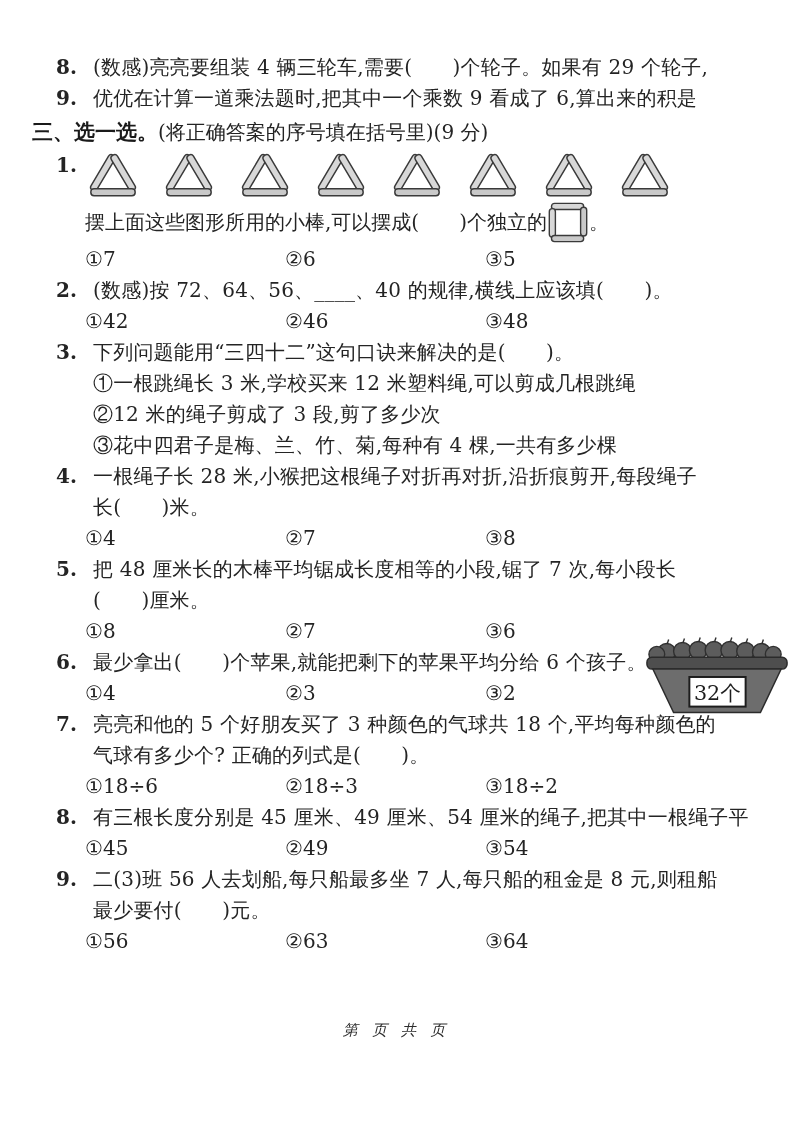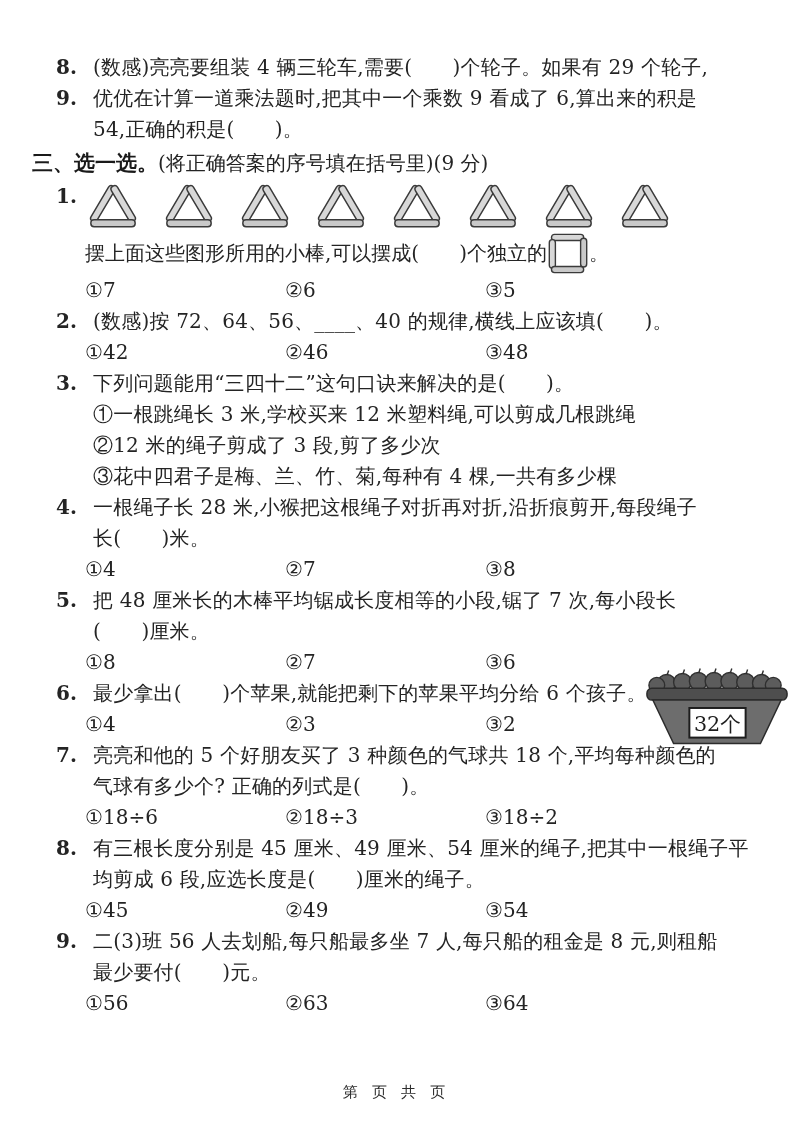--- a/index.html
+++ b/index.html
@@ -42,40 +42,39 @@
   .line-with-icon { height: 44px; display: flex; align-items: center; font-size: 20px; white-space: nowrap; }
   .sq-icon { width: 40px; height: 43px; margin: 0 1px; }
 
   
   .basket {
     position: absolute; right: 2px; top: -12px;
     width: 148px; height: 82px;
   }
 
   .footer {
-    position: absolute; left: 0; right: 0; top: 1083px;
+    position: absolute; left: 0; right: 0; top: 1021px;
     text-align: center;
     font-family: "Liberation Sans", "DejaVu Sans", sans-serif;
-    font-size: 15px; color: #2d2d2d; letter-spacing: 5px;
+    font-size: 15px; color: #2d2d2d; letter-spacing: 5px; font-style: italic;
   }
 </style>
 </head>
 <body>
 
 <div class="page">
 
   <div class="q">
     <span class="qnum">8.</span>
     <div class="line">(数感)亮亮要组装 4 辆三轮车,需要(　　)个轮子。如果有 29 个轮子,</div>
   </div>
 
   <div class="q">
     <span class="qnum">9.</span>
     <div class="line">优优在计算一道乘法题时,把其中一个乘数 9 看成了 6,算出来的积是</div>
-    <div class="line">54,正确的积是(　　)。</div>
   </div>
 
   <div class="heading">
     <span class="heading-title">三、选一选。</span><span class="heading-sub">(将正确答案的序号填在括号里)(9 分)</span>
   </div>
 
   <div class="q">
     <span class="qnum">1.</span>
     <div class="tri-row">
       <svg class="tri" viewBox="0 0 60 52" xmlns="http://www.w3.org/2000/svg">
@@ -219,21 +218,20 @@
     <div class="opts">
       <span class="opt">①18÷6</span>
       <span class="opt">②18÷3</span>
       <span class="opt">③18÷2</span>
     </div>
   </div>
 
   <div class="q">
     <span class="qnum">8.</span>
     <div class="line">有三根长度分别是 45 厘米、49 厘米、54 厘米的绳子,把其中一根绳子平</div>
-    <div class="line">均剪成 6 段,应选长度是(　　)厘米的绳子。</div>
     <div class="opts">
       <span class="opt">①45</span>
       <span class="opt">②49</span>
       <span class="opt">③54</span>
     </div>
   </div>
 
   <div class="q">
     <span class="qnum">9.</span>
     <div class="line">二(3)班 56 人去划船,每只船最多坐 7 人,每只船的租金是 8 元,则租船</div>

